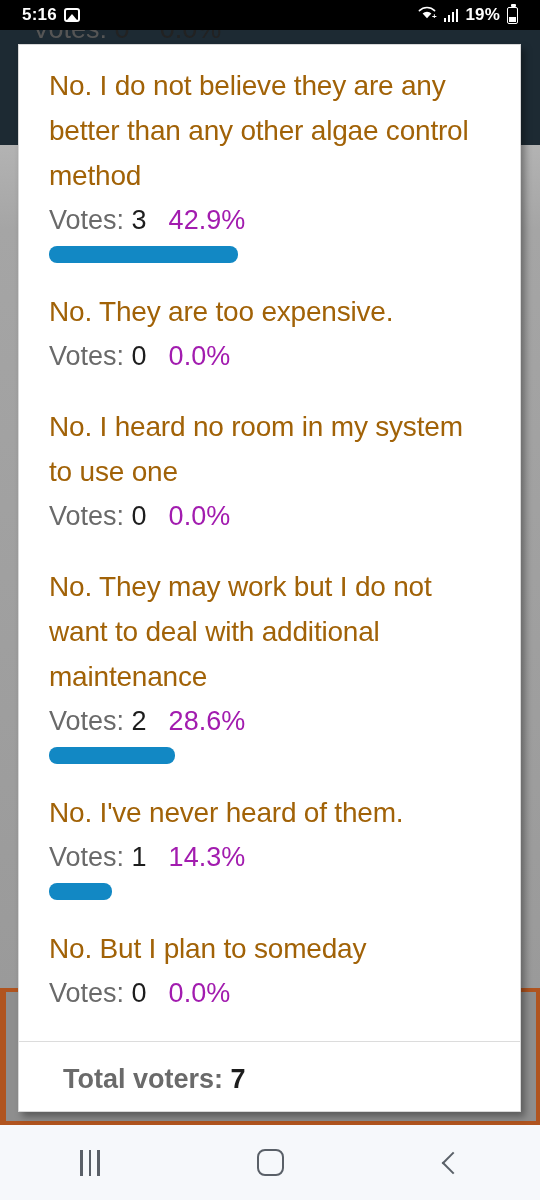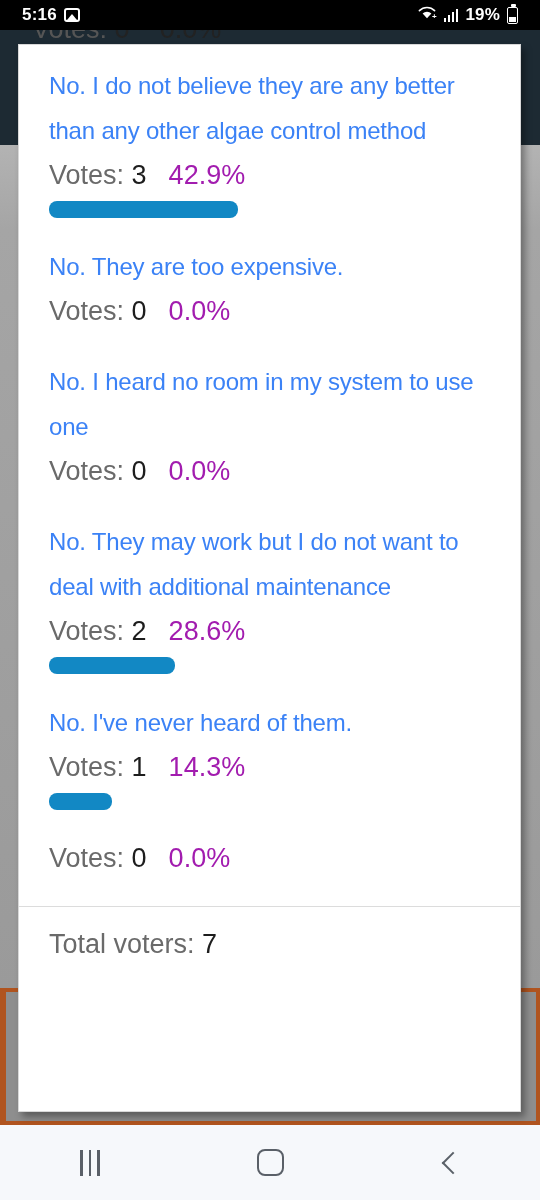--- a/index.html
+++ b/index.html
@@ -83,40 +83,41 @@
     background:#fff;
     border:1px solid #d8d8d8;
     box-shadow:4px 5px 7px rgba(0,0,0,.35);
     z-index:20;
     overflow:hidden;
   }
   #poll-body { padding:18px 30px 0 30px; }
 
   .poll-option { margin-bottom:26px; }
   .opt-label {
-    font-size:24px; line-height:45px; color:#3b82f6;
+    font-size:28px; line-height:45px; color:#a16207;
     letter-spacing:-.2px;
   }
   .opt-stats {
     font-size:27px; line-height:44px; color:#6a6a6a;
     white-space:nowrap;
   }
   .opt-stats .votes-count { color:#1d1d1d; }
   .opt-stats .pct { color:#a21caf; margin-left:22px; }
   .bar-track { height:17px; margin-top:4px; }
   .bar-fill {
     height:17px; background:#1288c4; border-radius:8px;
   }
 
   #total-divider {
     height:1px; background:#dcdcdc; margin:10px 0 0 0;
   }
   #total-voters {
-    font-size:27px; color:#6a6a6a; padding:22px 30px 0 30px;
+    font-size:27px; color:#6a6a6a; padding:22px 30px 0 44px;
     white-space:nowrap;
+    font-weight:bold;
   }
   #total-voters .num { color:#1d1d1d; }
 
   
   #navbar {
     position:absolute; left:0; bottom:0; width:540px; height:75px;
     background:#f6f8fb;
     display:flex; align-items:center; justify-content:space-around;
     z-index:60;
   }
@@ -192,20 +193,21 @@
         </div>
       </div>
       <div class="poll-option">
         <div class="opt-label">No. I've never heard of them.</div>
         <div class="opt-stats"><span>Votes:</span> <span class="votes-count">1</span><span class="pct">14.3%</span></div>
         <div class="bar-track">
           <div class="bar-fill" style="width: 14.3%; background: rgb(18, 136, 196);"></div>
         </div>
       </div>
       <div class="poll-option">
+        <div class="opt-label">No. But I plan to someday</div>
         <div class="opt-stats"><span>Votes:</span> <span class="votes-count">0</span><span class="pct">0.0%</span></div>
       </div>
     </div>
   <div id="total-divider"></div>
   <div id="total-voters">
     <span>Total voters:</span>
     <span class="num">7</span>
   </div>
 </div>
 

